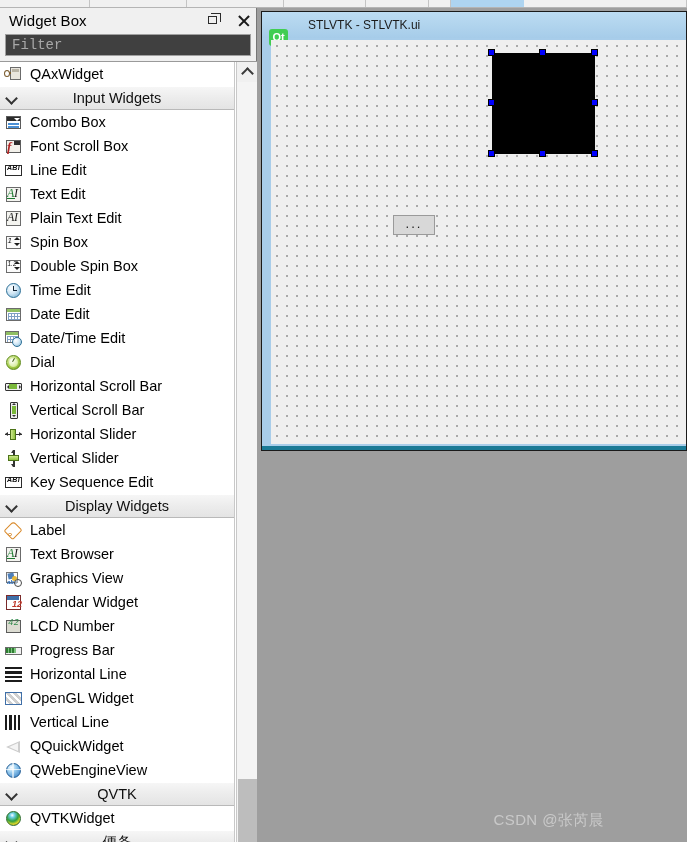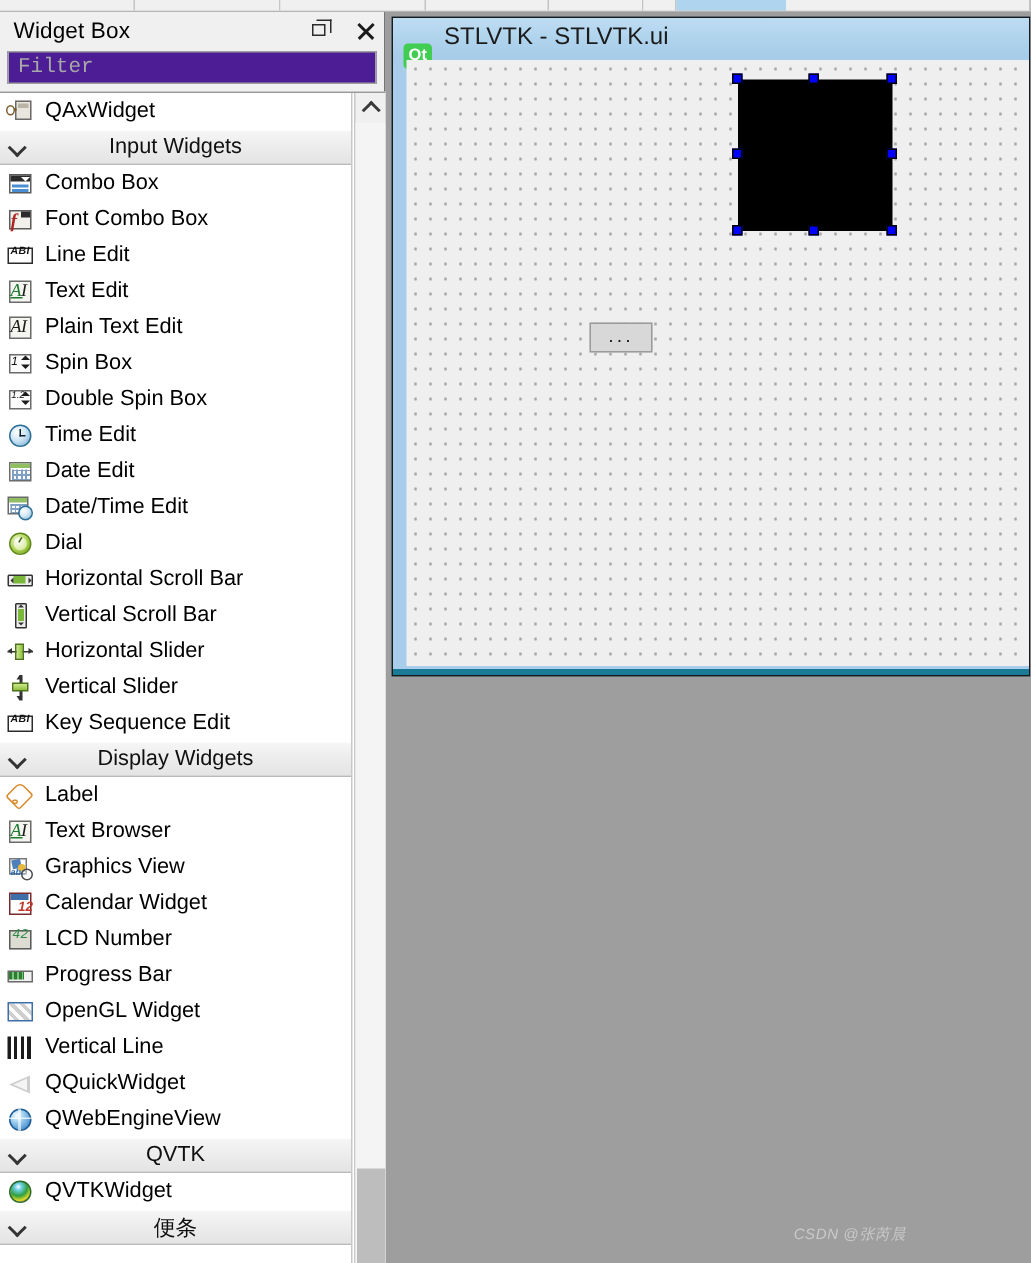--- a/index.html
+++ b/index.html
@@ -67,21 +67,21 @@
     content: ""; position: absolute; left: 1px; top: 7px;
     width: 14px; height: 1.6px; background: #1a1a1a;
   }
   .close-ico::before { transform: rotate(45deg); }
   .close-ico::after  { transform: rotate(-45deg); }
 
   
   .filter-box {
     margin: 1px 5px 3px 5px;
     height: 22px;
-    background: #4c1d95;
+    background: #404040;
     border: 1px solid #a0a0a0;
     display: flex; align-items: center;
     padding-left: 4px;
   }
   .filter-box input {
     border: none; outline: none; background: transparent;
     font-family: "Liberation Mono", monospace;
     font-size: 14px; color: #9a9a9a;
     width: 100%;
   }
@@ -340,22 +340,22 @@
     background: #41cd52;
     border-radius: 3px;
     display: flex; align-items: center; justify-content: center;
     color: #ffffff; font-size: 11px; font-weight: bold;
     font-family: "Liberation Sans", sans-serif;
     line-height: 1;
     flex: 0 0 19px;
     margin-top: 24px;
   }
   .form-title {
-    margin-left: 8px;
-    font-size: 16px; color: #1b1b1b;
+    margin-left: 20px;
+    font-size: 12px; color: #1b1b1b;
   }
   .canvas {
     position: absolute; left: 9px; top: 28px;
     width: 420px; height: 404px;
     background-color: #efefef;
     background-image: radial-gradient(#a9a9a9 0.9px, transparent 1px);
     background-size: 10px 10px;
     background-position: 1px 1px;
     overflow: hidden;
   }
@@ -386,25 +386,24 @@
     padding-bottom: 4px;
   }
   .form-bottom-edge {
     position: absolute; left: 0; right: 0; bottom: 0; height: 4px;
     background: #1b7a96;
   }
 
   
   .watermark {
     position: absolute; right: 14px; bottom: 12px;
-    font-size: 10px; color: #c9c9c9;
+    font-size: 15px; color: #c9c9c9;
     font-family: "Liberation Sans", sans-serif;
     letter-spacing: .4px;
     user-select: none;
-    font-style: italic;
   }
 </style>
 </head>
 <body>
 
 <div id="root">
 
   <div class="top-strip" id="top-strip">
       <div class="seg" style="left: 0px; width: 90px;"></div>
       <div class="seg" style="left: 90px; width: 97px;"></div>
@@ -456,21 +455,21 @@
               <i class="l2"></i>
             </span>
             <span class="lbl">Combo Box</span>
           </div>
           <div class="row">
             <span class="ic ic-fcombo">
               <i class="box"></i>
               <i class="hd"></i>
               <i class="f">f</i>
             </span>
-            <span class="lbl">Font Combo Box</span>
+            <span class="lbl">Font Scroll Box</span>
           </div>
           <div class="row">
             <span class="ic ic-abi">
               <i class="box"></i>
               <i class="t">ABI</i>
             </span>
             <span class="lbl">Line Edit</span>
           </div>
           <div class="row">
             <span class="ic ic-tedit">
@@ -627,20 +626,24 @@
               <i class="n">42</i>
             </span>
             <span class="lbl">LCD Number</span>
           </div>
           <div class="row">
             <span class="ic ic-prog">
               <i class="c"></i>
               <i class="f"></i>
             </span>
             <span class="lbl">Progress Bar</span>
+          </div>
+          <div class="row">
+            <span class="ic ic-hline"></span>
+            <span class="lbl">Horizontal Line</span>
           </div>
           <div class="row">
             <span class="ic ic-gl">
               <i class="c"></i>
             </span>
             <span class="lbl">OpenGL Widget</span>
           </div>
           <div class="row">
             <span class="ic ic-vline"></span>
             <span class="lbl">Vertical Line</span>

